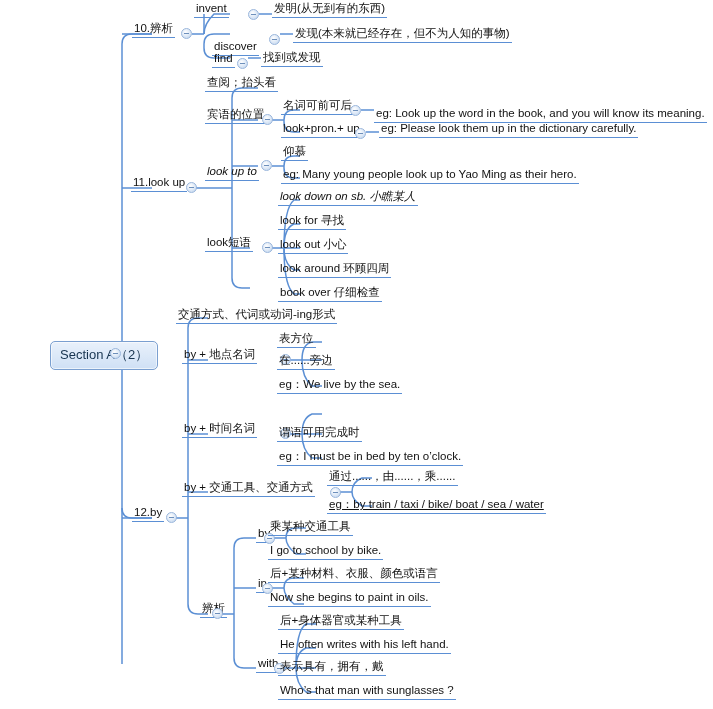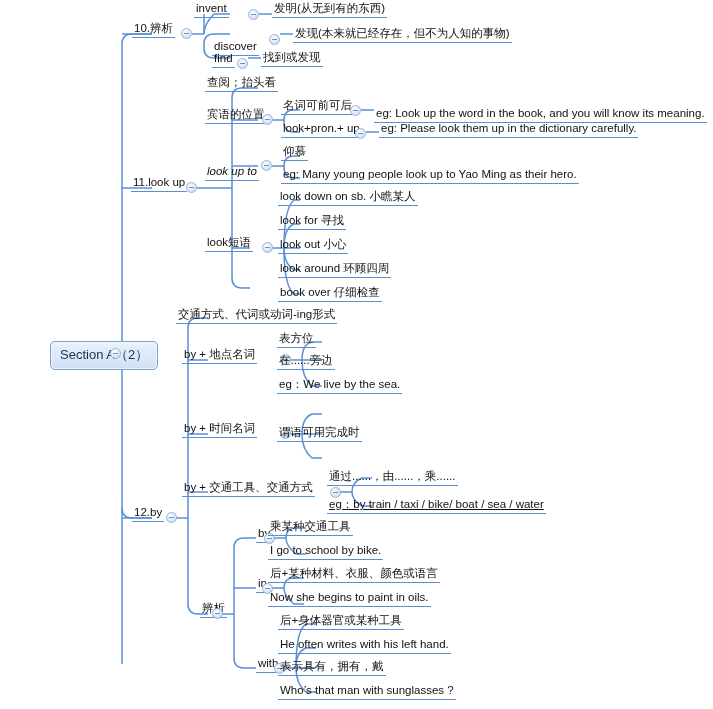--- a/index.html
+++ b/index.html
@@ -197,40 +197,41 @@
   <div class="node en" style="left:379px;top:121px;">eg: Please look them up in the dictionary carefully.</div>
 
   <div class="node en" style="left:205px;top:164px;font-style:italic;">look up to</div>
   <div class="toggle" style="left:261px;top:160px;"></div>
   <div class="node zh" style="left:281px;top:144px;">仰慕</div>
   <div class="node en" style="left:281px;top:167px;">eg: Many young people look up to Yao Ming as their hero.</div>
 
   <div class="node zh" style="left:205px;top:235px;">look短语</div>
   <div class="toggle" style="left:262px;top:242px;"></div>
 
-  <div class="node en" style="left:278px;top:189px;">look down on sb. 小瞧某人</div>
+  <div class="node en" style="left:278px;top:189px;font-style:italic;">look down on sb. 小瞧某人</div>
   <div class="node en" style="left:278px;top:213px;">look for 寻找</div>
   <div class="node en" style="left:278px;top:237px;">look out 小心</div>
   <div class="node en" style="left:278px;top:261px;">look around 环顾四周</div>
   <div class="node en" style="left:278px;top:285px;">book over 仔细检查</div>
 
   <div class="node en" style="left:132px;top:505px;">12.by</div>
   <div class="toggle" style="left:166px;top:512px;"></div>
 
   <div class="node zh" style="left:176px;top:307px;">交通方式、代词或动词-ing形式</div>
 
   <div class="node zh" style="left:182px;top:347px;">by + 地点名词</div>
   <div class="toggle" style="left:280px;top:354px;"></div>
   <div class="node zh" style="left:277px;top:331px;">表方位</div>
   <div class="node zh" style="left:277px;top:353px;">在......旁边</div>
   <div class="node en" style="left:277px;top:377px;">eg：We live by the sea.</div>
 
   <div class="node zh" style="left:182px;top:421px;">by + 时间名词</div>
   <div class="toggle" style="left:280px;top:428px;"></div>
   <div class="node zh" style="left:277px;top:425px;">谓语可用完成时</div>
+  <div class="node en" style="left:277px;top:449px;">eg：I must be in bed by ten o’clock.</div>
 
   <div class="node zh" style="left:182px;top:480px;">by + 交通工具、交通方式</div>
   <div class="toggle" style="left:330px;top:487px;"></div>
   <div class="node zh" style="left:327px;top:469px;">通过......，由......，乘......</div>
   <div class="node en" style="left:327px;top:497px;text-decoration:underline;">eg：by train / taxi / bike/ boat / sea / water</div>
 
   <div class="node zh" style="left:200px;top:601px;">辨析</div>
   <div class="toggle" style="left:212px;top:608px;"></div>
 
   <div class="node en" style="left:256px;top:526px;">by</div>

